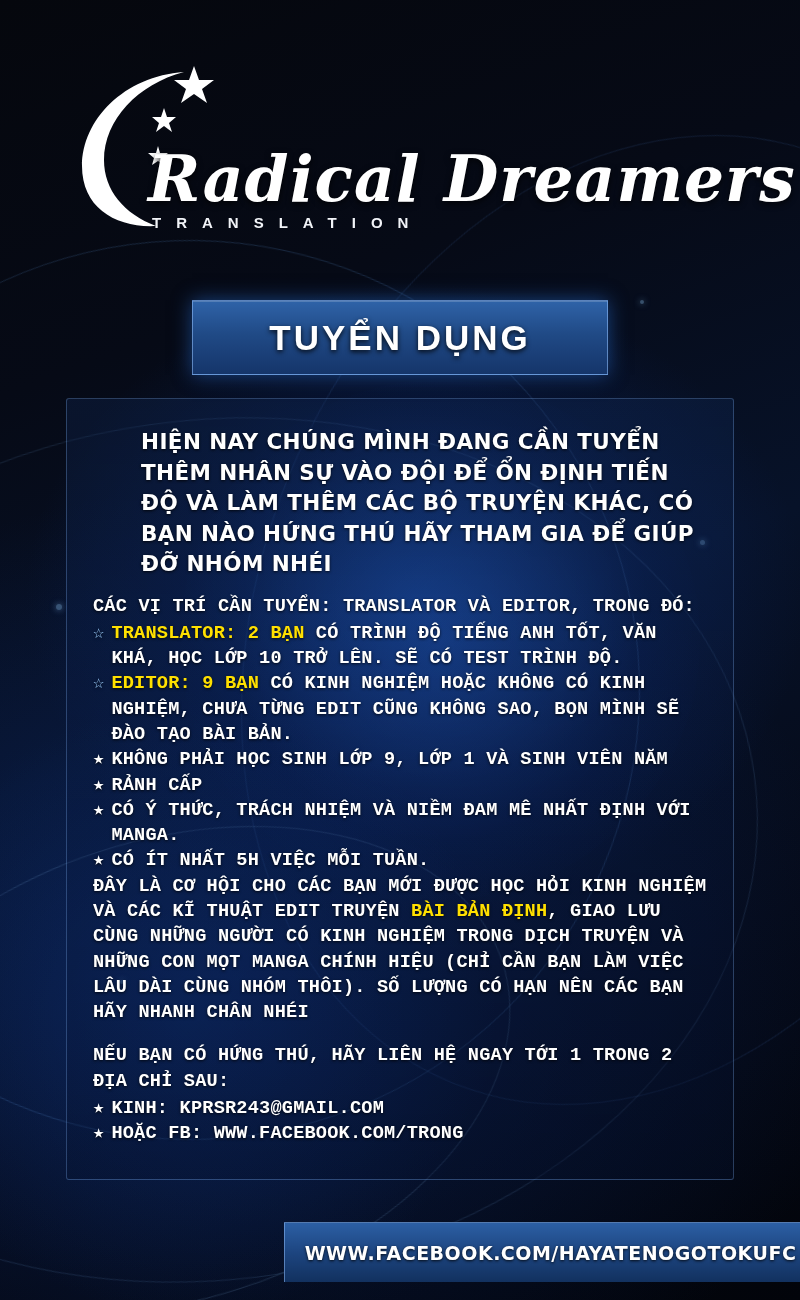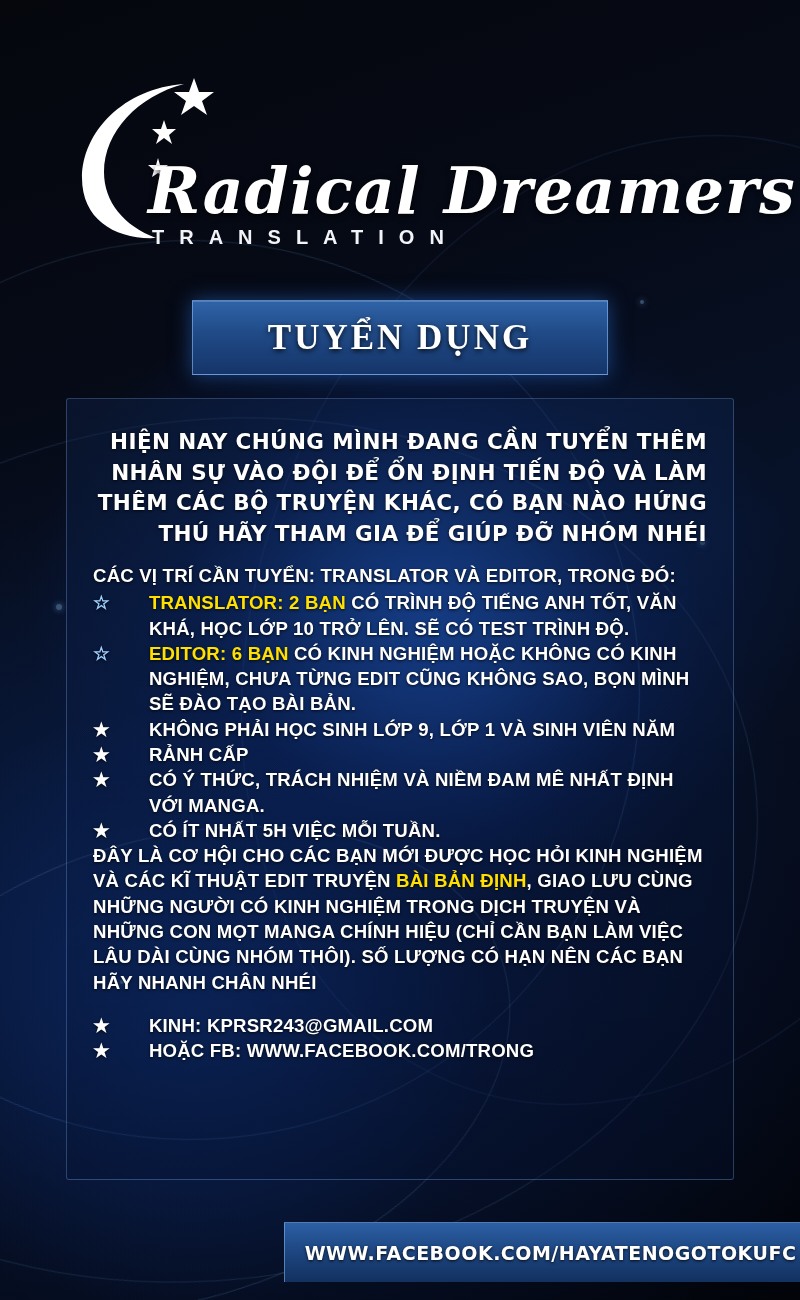--- a/index.html
+++ b/index.html
@@ -34,59 +34,59 @@
   .bokeh {
     position: absolute;
     border-radius: 50%;
     background: rgba(150,205,255,0.35);
     box-shadow: 0 0 6px rgba(140,200,255,0.5);
     pointer-events: none;
   }
 
   
   .logo-area {
-    position: absolute; top: 56px; left: 0; width: 688px; height: 210px;
+    position: absolute; top: 44px; left: 0; width: 688px; height: 210px;
   }
   .moon {
     position: absolute; left: 72px; top: 18px;
     width: 150px; height: 170px;
   }
   .logo-text {
     position: absolute; left: 148px; top: 98px; width: 620px;
     color: #ffffff;
     font-family: "DejaVu Serif", serif;
     font-style: italic;
     font-weight: bold;
     font-size: 63px;
     letter-spacing: 1px;
     text-shadow: 0 2px 6px rgba(0,0,0,0.8);
     white-space: nowrap;
   }
   .logo-sub {
     position: absolute; left: 152px; top: 170px; width: 600px;
     color: #f2f4f8;
-    font-size: 20px;
+    font-size: 15px;
     font-weight: bold;
     letter-spacing: 15px;
     text-align: left;
     text-transform: uppercase;
   }
 
   
   .banner {
     position: absolute; left: 192px; top: 300px;
     width: 416px; height: 75px;
     background: linear-gradient(180deg, #2f63a8 0%, #204a86 45%, #15356a 100%);
     border: 1px solid rgba(150,195,255,0.55);
     box-shadow: 0 0 18px rgba(40,110,210,0.55), inset 0 1px 0 rgba(255,255,255,0.18);
     display: flex; align-items: center; justify-content: center;
   }
   .banner-text {
     color: #ffffff;
-    font-family: Liberation Serif, serif;
+    font-family: Liberation Sans, sans-serif;
     font-weight: bold;
     font-size: 35px;
     letter-spacing: 3px;
     text-shadow: 0 2px 5px rgba(0,0,0,0.85);
   }
 
   
   .panel {
     position: absolute; left: 66px; top: 398px;
     width: 668px; height: 782px;
@@ -94,39 +94,40 @@
     border: 1px solid rgba(130,180,245,0.30);
     border-radius: 3px;
     padding: 28px 26px 20px 26px;
   }
   .intro {
     color: #ffffff;
     font-family: "DejaVu Sans", sans-serif;
     font-weight: bold;
     font-size: 21.5px;
     line-height: 1.42;
-    text-align: right;
+    text-align: left;
     letter-spacing: 0.4px;
     text-shadow: 0 1px 3px rgba(0,0,0,0.8);
     margin-bottom: 14px;
+    margin-left: 48px;
   }
   .body-text {
     color: #ffffff;
-    font-family: Liberation Sans, sans-serif;
+    font-family: Liberation Mono, monospace;
     font-weight: bold;
     font-size: 18.6px;
     line-height: 1.36;
     letter-spacing: 0.2px;
     text-shadow: 0 1px 3px rgba(0,0,0,0.8);
   }
   .body-text p { margin: 0 0 2px 0; }
   .hl { color: #ffe000; }
   .li { display: flex; gap: 7px; align-items: flex-start; }
   .li .bullet { flex: 0 0 auto; line-height: 1.36; }
-  .li .li-text { flex: 1 1 auto; margin-left: 32px; }
+  .li .li-text { flex: 1 1 auto; }
   .star-out { color: #9fd0ff; }
   .star-solid { color: #ffffff; }
   .gap { height: 16px; }
 
   
   .footer {
     position: absolute; left: 284px; top: 1222px;
     width: 516px; height: 60px;
     background: linear-gradient(180deg, #2c5fa4 0%, #1d4580 50%, #12315f 100%);
     border-top: 1px solid rgba(150,195,255,0.5);
@@ -182,21 +183,21 @@
 
       <p>CÁC VỊ TRÍ CẦN TUYỂN: TRANSLATOR VÀ EDITOR, TRONG ĐÓ:</p>
 
       <div class="li">
         <span class="bullet star-out">☆</span>
         <span class="li-text"><span class="hl">TRANSLATOR: 2 BẠN</span><span> CÓ TRÌNH ĐỘ TIẾNG ANH TỐT, VĂN KHÁ, HỌC LỚP 10 TRỞ LÊN. SẼ CÓ TEST TRÌNH ĐỘ.</span></span>
       </div>
 
       <div class="li">
         <span class="bullet star-out">☆</span>
-        <span class="li-text"><span class="hl">EDITOR: 6 BẠN</span><span> CÓ KINH NGHIỆM HOẶC KHÔNG CÓ KINH NGHIỆM, CHƯA TỪNG EDIT CŨNG KHÔNG SAO, BỌN MÌNH SẼ ĐÀO TẠO BÀI BẢN.</span></span>
+        <span class="li-text"><span class="hl">EDITOR: 9 BẠN</span><span> CÓ KINH NGHIỆM HOẶC KHÔNG CÓ KINH NGHIỆM, CHƯA TỪNG EDIT CŨNG KHÔNG SAO, BỌN MÌNH SẼ ĐÀO TẠO BÀI BẢN.</span></span>
       </div>
 
       <div class="li">
         <span class="bullet star-solid">★</span>
         <span class="li-text">KHÔNG PHẢI HỌC SINH LỚP 9, LỚP 1 VÀ SINH VIÊN NĂM</span>
       </div>
       <div class="li">
         <span class="bullet star-solid">★</span>
         <span class="li-text">RẢNH CẤP</span>
       </div>
@@ -206,20 +207,21 @@
       </div>
       <div class="li">
         <span class="bullet star-solid">★</span>
         <span class="li-text">CÓ ÍT NHẤT 5H VIỆC MỖI TUẦN.</span>
       </div>
 
       <p><span>ĐÂY LÀ CƠ HỘI CHO CÁC BẠN MỚI ĐƯỢC HỌC HỎI KINH NGHIỆM VÀ CÁC KĨ THUẬT EDIT TRUYỆN </span><span class="hl">BÀI BẢN ĐỊNH</span><span>, GIAO LƯU CÙNG NHỮNG NGƯỜI CÓ KINH NGHIỆM TRONG DỊCH TRUYỆN VÀ NHỮNG CON MỌT MANGA CHÍNH HIỆU (CHỈ CẦN BẠN LÀM VIỆC LÂU DÀI CÙNG NHÓM THÔI). SỐ LƯỢNG CÓ HẠN NÊN CÁC BẠN HÃY NHANH CHÂN NHÉI</span></p>
 
       <div class="gap"></div>
 
+      <p>NẾU BẠN CÓ HỨNG THÚ, HÃY LIÊN HỆ NGAY TỚI 1 TRONG 2 ĐỊA CHỈ SAU:</p>
 
       <div class="li">
         <span class="bullet star-solid">★</span>
         <span class="li-text">KINH: KPRSR243@GMAIL.COM</span>
       </div>
       <div class="li">
         <span class="bullet star-solid">★</span>
         <span class="li-text">HOẶC FB: WWW.FACEBOOK.COM/TRONG</span>
       </div>
 

